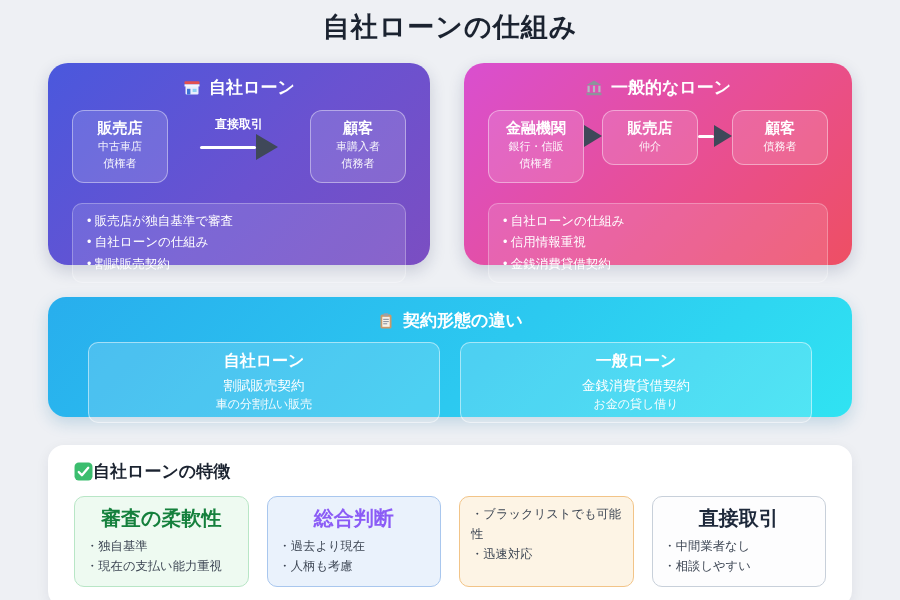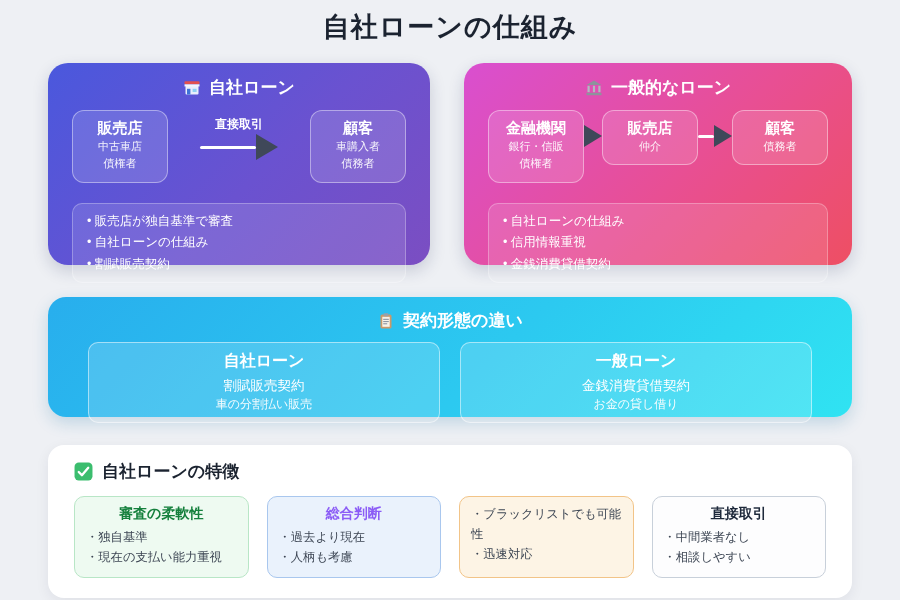--- a/index.html
+++ b/index.html
@@ -45,25 +45,25 @@
   .contract-grid{display:flex;gap:20px;}
   .cbox{flex:1;background:rgba(255,255,255,.16);border:1px solid rgba(255,255,255,.5);
         border-radius:10px;padding:8px 10px 9px;text-align:center;}
   .cbox .ct{font-size:16px;font-weight:700;margin-bottom:4px;}
   .cbox .c1{font-size:13.5px;line-height:1.45;}
   .cbox .c2{font-size:12px;opacity:.95;line-height:1.45;}
 
   
   .row3{margin:28px 48px 0;background:#ffffff;border-radius:16px;padding:15px 26px 20px;
         box-shadow:0 4px 14px rgba(25,35,60,.07);}
-  .row3-head{display:flex;align-items:center;gap:9px;font-size:17px;font-weight:700;
+  .row3-head{display:flex;align-items:center;font-size:17px;font-weight:700;
              color:#1b2330;margin-bottom:13px;}
   .feat-grid{display:grid;grid-template-columns:repeat(4,1fr);gap:18px;}
   .feat{border-radius:10px;border:1.5px solid;padding:8px 11px 9px;}
-  .feat .fh{text-align:center;font-size:14px;font-weight:700;margin-bottom:5px;}
+  .feat .fh{text-align:center;font-size:20px;font-weight:700;margin-bottom:5px;}
   .feat .fb{font-size:12.3px;color:#3d4654;line-height:1.62;}
   .feat .fb::before{content:"・";}
   .feat.green{background:#eefaf1;border-color:#b8e6c6;}  .feat.green .fh{color:#15803d;}
   .feat.blue{background:#eaf2fc;border-color:#a9c7ee;}   .feat.blue .fh{color:#8b5cf6;}
   .feat.orange{background:#fdf4e5;border-color:#f2c488;} .feat.orange .fh{color:#b45309;}
   .feat.gray{background:#fdfdfe;border-color:#c8d0da;}   .feat.gray .fh{color:#1e293b;}
 
   .icon{display:inline-flex;flex:none;}
 </style>
 </head>

